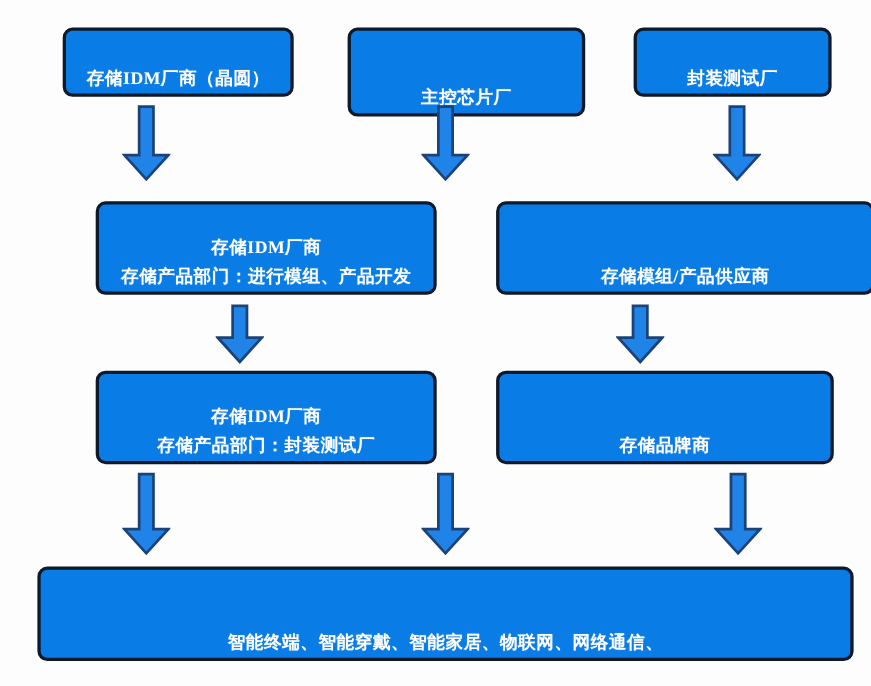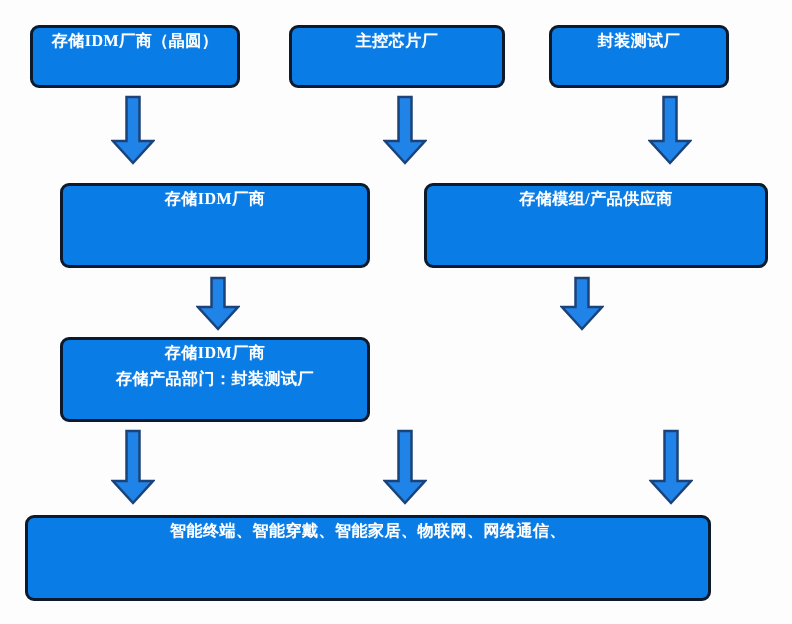--- a/index.html
+++ b/index.html
@@ -21,93 +21,98 @@
   }
   .node {
     position: absolute;
     box-sizing: border-box;
     background: var(--box-fill);
     border: 3px solid var(--box-border);
     border-radius: 9px;
     display: flex;
     flex-direction: column;
     align-items: center;
-    justify-content: flex-start;
+    justify-content: flex-end;
     text-align: center;
     color: var(--text-color);
     font-weight: bold;
     font-size: 16px;
     letter-spacing: 0.5px;
     line-height: 26px;
     text-shadow: 0 0 1px rgba(255,255,255,0.35);
+    margin-left: 27px;
   }
   .node .line { display: block; white-space: nowrap; }
   .arrow { position: absolute; display: block; }
   .arrow polygon {
     fill: var(--arrow-fill);
     stroke: var(--arrow-border);
     stroke-width: 2.5;
     stroke-linejoin: miter;
   }
 </style>
 </head>
 <body>
 
 <div class="canvas">
 
   <div class="node" style="left:30px; top:25px; width:210px; height:63px;">
     <span class="line">存储IDM厂商（晶圆）</span>
   </div>
 
-  <div class="node" style="left:289px; top:25px; width:216px; height:63px;">
+  <div class="node" style="left:289px; top:25px; width:216px; height:81px;">
     <span class="line">主控芯片厂</span>
   </div>
 
   <div class="node" style="left:549px; top:25px; width:180px; height:63px;">
     <span class="line">封装测试厂</span>
   </div>
 
   <svg class="arrow" style="left:111px; top:95px;" width="44" height="70" viewBox="0 0 44 70">
     <polygon points="15.5,2 28.5,2 28.5,46 42,46 22,68 2,46 15.5,46"></polygon>
   </svg>
   <svg class="arrow" style="left:383px; top:95px;" width="44" height="70" viewBox="0 0 44 70">
     <polygon points="15.5,2 28.5,2 28.5,46 42,46 22,68 2,46 15.5,46"></polygon>
   </svg>
   <svg class="arrow" style="left:648px; top:95px;" width="44" height="70" viewBox="0 0 44 70">
     <polygon points="15.5,2 28.5,2 28.5,46 42,46 22,68 2,46 15.5,46"></polygon>
   </svg>
 
   <div class="node" style="left:60px; top:183px; width:310px; height:85px;">
     <span class="line">存储IDM厂商</span>
+    <span class="line">存储产品部门：进行模组、产品开发</span>
   </div>
 
   <div class="node" style="left:424px; top:183px; width:344px; height:85px;">
     <span class="line">存储模组/产品供应商</span>
   </div>
 
   <svg class="arrow" style="left:196px; top:276px;" width="44" height="55" viewBox="0 0 44 55">
     <polygon points="15.5,2 28.5,2 28.5,31 42,31 22,53 2,31 15.5,31"></polygon>
   </svg>
   <svg class="arrow" style="left:560px; top:276px;" width="44" height="55" viewBox="0 0 44 55">
     <polygon points="15.5,2 28.5,2 28.5,31 42,31 22,53 2,31 15.5,31"></polygon>
   </svg>
 
   <div class="node" style="left:60px; top:337px; width:310px; height:85px;">
     <span class="line">存储IDM厂商</span>
     <span class="line">存储产品部门：封装测试厂</span>
   </div>
 
+  <div class="node" style="left:424px; top:337px; width:307px; height:85px;">
+    <span class="line">存储品牌商</span>
+  </div>
 
   <svg class="arrow" style="left:111px; top:429px;" width="44" height="76" viewBox="0 0 44 76">
     <polygon points="15.5,2 28.5,2 28.5,52 42,52 22,74 2,52 15.5,52"></polygon>
   </svg>
   <svg class="arrow" style="left:383px; top:429px;" width="44" height="76" viewBox="0 0 44 76">
     <polygon points="15.5,2 28.5,2 28.5,52 42,52 22,74 2,52 15.5,52"></polygon>
   </svg>
   <svg class="arrow" style="left:649px; top:429px;" width="44" height="76" viewBox="0 0 44 76">
     <polygon points="15.5,2 28.5,2 28.5,52 42,52 22,74 2,52 15.5,52"></polygon>
   </svg>
 
-  <div class="node" style="left:25px; top:515px; width:686px; height:86px;">
+  <div class="node" style="left:7px; top:515px; width:742px; height:86px;">
     <span class="line">智能终端、智能穿戴、智能家居、物联网、网络通信、</span>
   </div>
 
 </div>
 
 </body></html>

